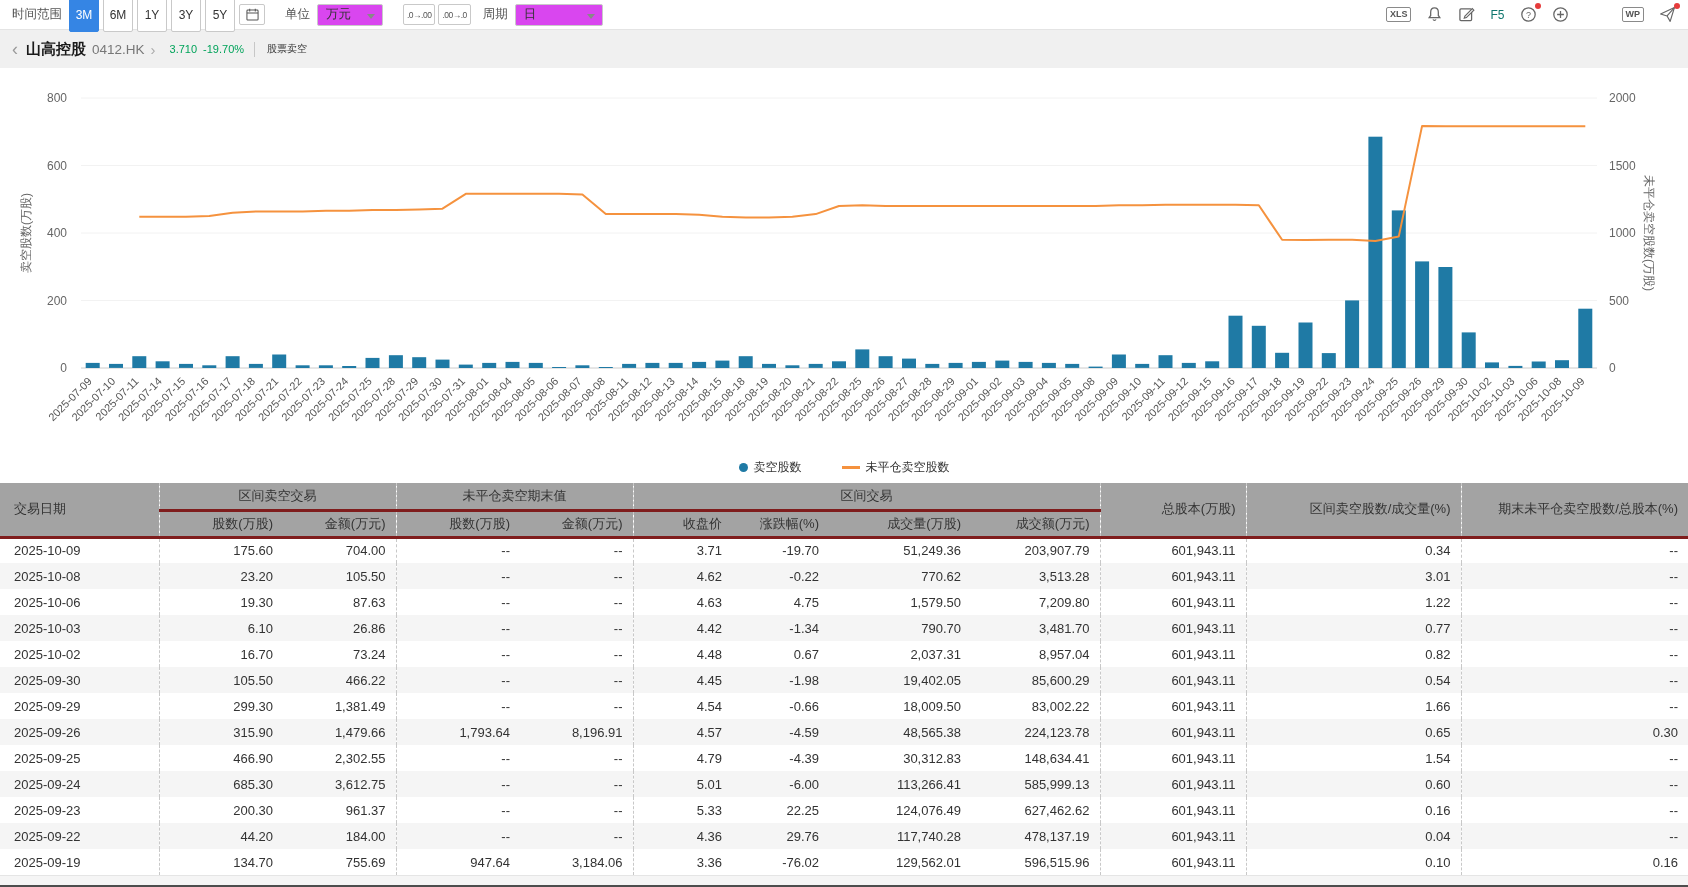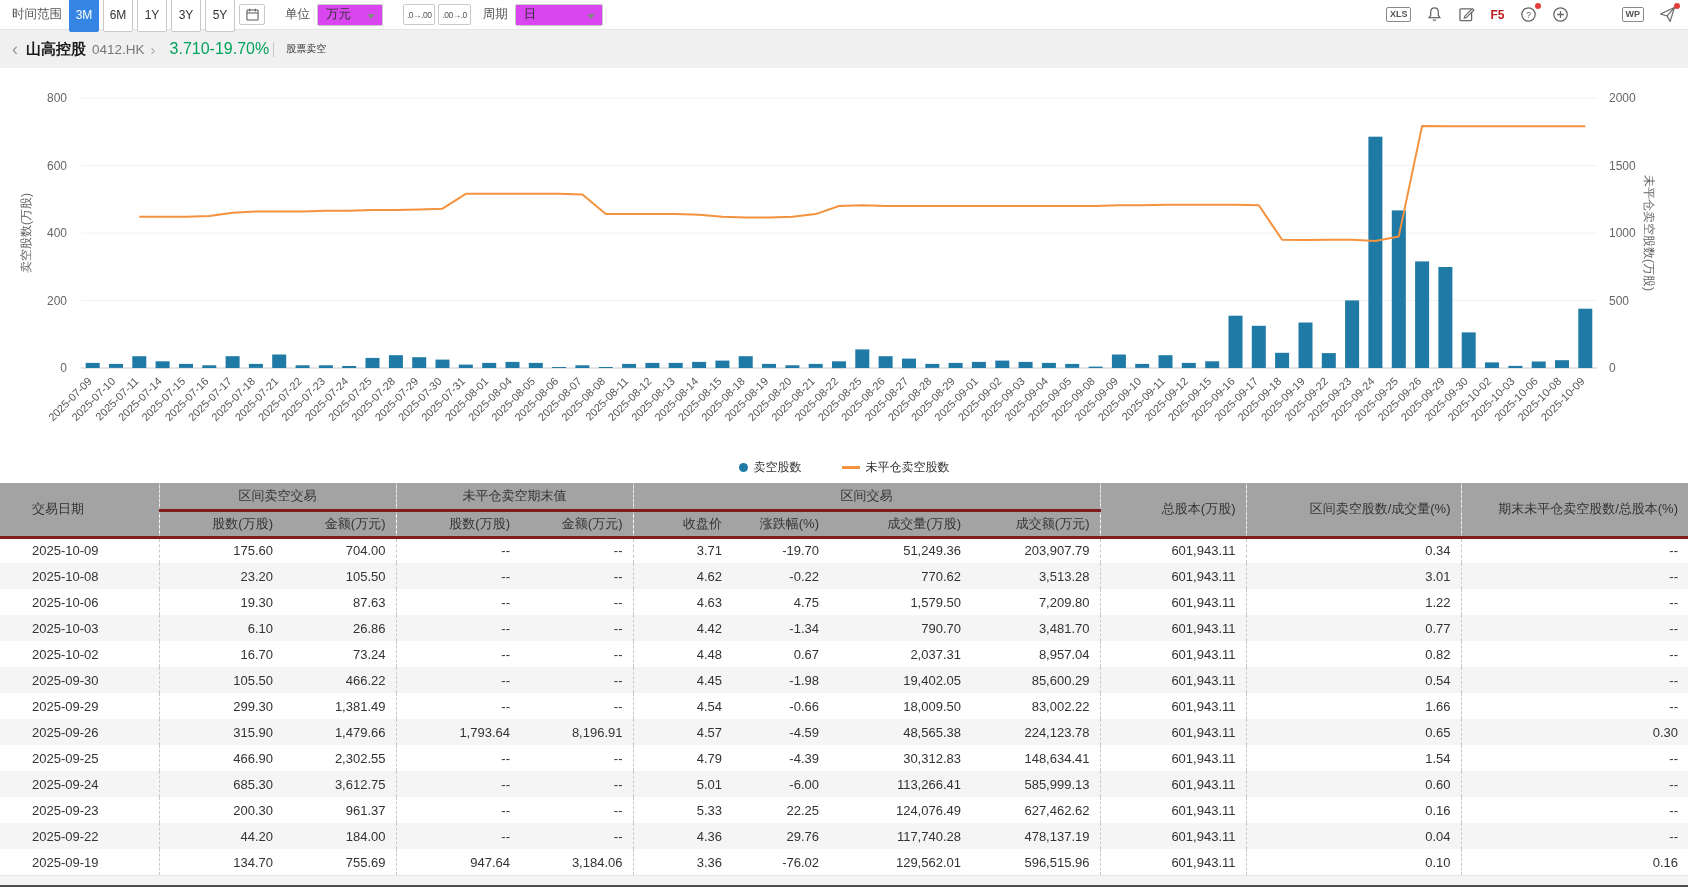--- a/index.html
+++ b/index.html
@@ -14,52 +14,52 @@
   .range-btn.active{background:#3585e4;border-color:#3585e4;color:#fff}
   .icon-btn{height:21px;width:26px;border:1px solid #c9c9c9;background:#fff;border-radius:2px;display:inline-flex;align-items:center;justify-content:center;cursor:pointer}
   .dec-btn{font-size:8.5px;letter-spacing:-0.5px;padding:0 3px;height:21px;min-width:26px;border:1px solid #c9c9c9;background:#fff;border-radius:2px;color:#555;font-family:inherit;cursor:pointer}
   .dec-row{display:flex;gap:3px;margin-right:12px}
   .select{position:relative;height:22px;border:1px solid #c9c9c9;border-radius:2px;background:#d946ef;display:inline-flex;align-items:center;padding:0 22px 0 8px;font-size:12.5px;color:#333;margin-right:20px;min-width:66px;cursor:pointer}
   .select.wide{min-width:88px}
   .caret{width:0;height:0;border-left:4px solid transparent;border-right:4px solid transparent;border-top:5px solid #888;position:absolute;right:7px;top:9px}
   .tb-right{margin-left:auto;display:flex;align-items:center;gap:15px}
   .tb-icon{position:relative;display:inline-flex;align-items:center;justify-content:center;cursor:pointer;color:#555}
   .badge-btn{border:1px solid #8a8a8a;border-radius:2px;font-size:9px;font-weight:bold;color:#555;padding:2px 3px;line-height:1;cursor:pointer}
-  .f5{font-size:12px;font-weight:bold;color:#b91c1c}
+  .f5{font-size:12px;font-weight:normal;color:#0f766e}
   .red-dot{position:absolute;top:-3px;right:-4px;width:6px;height:6px;border-radius:50%;background:#e63c3c}
   .wp-gap{margin-left:38px}
 
   
   .stock-bar{height:38px;background:#f0f0f0;display:flex;align-items:center;padding:0 12px}
   .back{font-size:18px;color:#999;margin-right:8px;cursor:pointer;line-height:1}
   .stock-name{font-size:15px;font-weight:bold;color:#1a1a1a;margin-right:6px;cursor:pointer}
   .stock-code{font-size:13.5px;color:#777;margin-right:6px}
   .fwd{font-size:15px;color:#aaa;margin-right:14px;cursor:pointer}
-  .price{font-size:16px;margin-right:0}
+  .price{font-size:11px;margin-right:6px}
   .vdiv{width:1px;height:15px;background:#c7c7c7;margin:0 12px 0 4px}
   .page-title{font-size:10px;color:#333}
 
   
   .chart-section{background:#fff}
   svg text{font-family:"Liberation Sans","DejaVu Sans",sans-serif}
   .tick{font-size:12px;fill:#666}
   .xlab{font-size:11px;fill:#555}
   .legend{height:32px;display:flex;justify-content:center;align-items:center;gap:40px;font-size:12px;color:#333}
   .legend-item{display:inline-flex;align-items:center;gap:6px;cursor:pointer}
   .legend-dot{width:9px;height:9px;border-radius:50%;display:inline-block}
   .legend-line{width:18px;height:3px;display:inline-block}
 
   
   table{width:1688px;table-layout:fixed;border-collapse:collapse;font-size:13px}
   th{background:#a3a3a3;font-weight:normal;height:27px;padding:0 10px;color:#333;white-space:nowrap;overflow:hidden;border-bottom:3px solid #7f1d1d}
   td{height:26px;padding:0 10px;white-space:nowrap;overflow:hidden;color:#333}
   tr.stripe td{background:#f5f5f5}
   .dashed{border-left:1px dashed #c8c8c8}
   .al{text-align:left}.ar{text-align:right}.ac{text-align:center}
-  td.al,th.al{padding-left:32px}
+  td.al,th.al{padding-left:14px}
   .partial-row{height:10px;background:#f5f5f5;border-top:1px solid #e5e5e5}
   .bottom-bar{height:5px;background:#4d4d4d}
 </style>
 </head>
 <body>
 
 <div class="toolbar">
   <span class="tb-label">时间范围</span>
   <div class="btn-row">
     <button class="range-btn active">3M</button>

